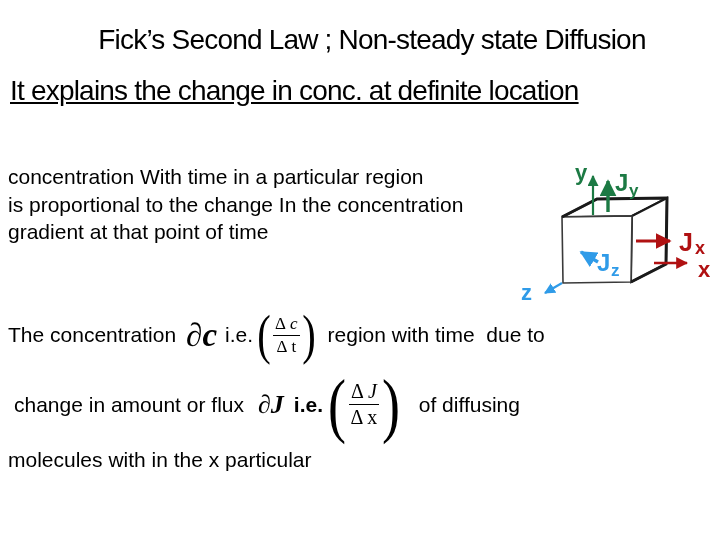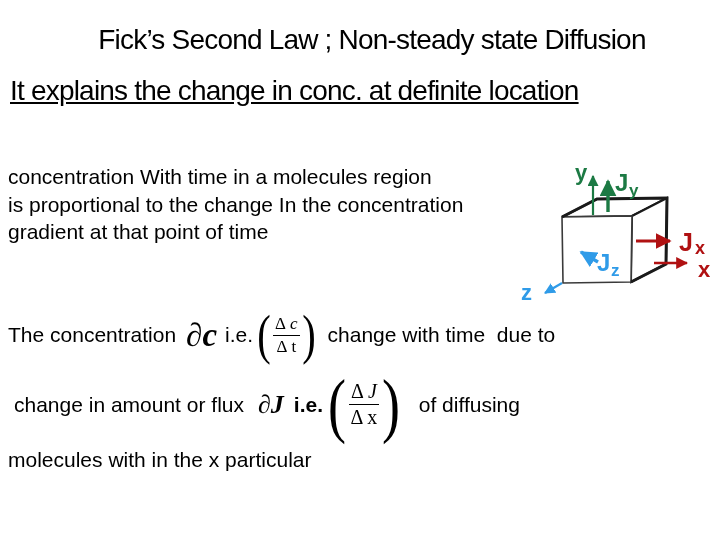--- a/index.html
+++ b/index.html
@@ -85,21 +85,21 @@
 </head>
 <body>
 
 <div class="abs slide-title">Fick’s Second Law ; Non-steady state Diffusion</div>
 
 <div class="abs subtitle">
   <div class="pre">It explains the change in conc. at definite location</div>
 </div>
 
 <div class="abs body-par">
-  <div>concentration With time in a molecules region</div>
+  <div>concentration With time in a particular region</div>
   <div>is proportional to the change In the concentration</div>
   <div>gradient at that point of time</div>
 </div>
 
 <svg class="abs" style="left:498px; top:140px;" width="232" height="172" viewBox="498 140 232 172">
   <defs>
     <marker id="arr-green" viewBox="0 0 10 10" refX="9" refY="5" markerWidth="5" markerHeight="5" orient="auto" markerUnits="strokeWidth">
       <path d="M0,0 L10,5 L0,10 z" fill="#1C7A44"></path>
     </marker>
     <marker id="arr-red" viewBox="0 0 10 10" refX="9" refY="5" markerWidth="5" markerHeight="5" orient="auto" markerUnits="strokeWidth">
@@ -139,21 +139,21 @@
   <span class="partial partial-c">∂c</span>
   <span class="ie">i.e.</span>
   <span class="frac-group">
     <span class="paren paren-sm">(</span>
     <span class="frac frac-sm">
       <span class="num"><span>Δ</span><span class="mgap"></span><span class="mvar">c</span></span>
       <span class="den"><span>Δ</span><span class="mgap"></span><span>t</span></span>
     </span>
     <span class="paren paren-sm">)</span>
   </span>
-  <span class="pre suffix1">change with time  due to</span>
+  <span class="pre suffix1">region with time  due to</span>
 </div>
 
 <div class="abs math-line math2">
   <span class="pre">change in amount or flux</span>
   <span class="partial partial-j">∂J</span>
   <span class="ie ie-bold">i.e.</span>
   <span class="frac-group">
     <span class="paren paren-lg">(</span>
     <span class="frac frac-lg">
       <span class="num"><span>Δ</span><span class="mgap"></span><span class="mvar">J</span></span>

